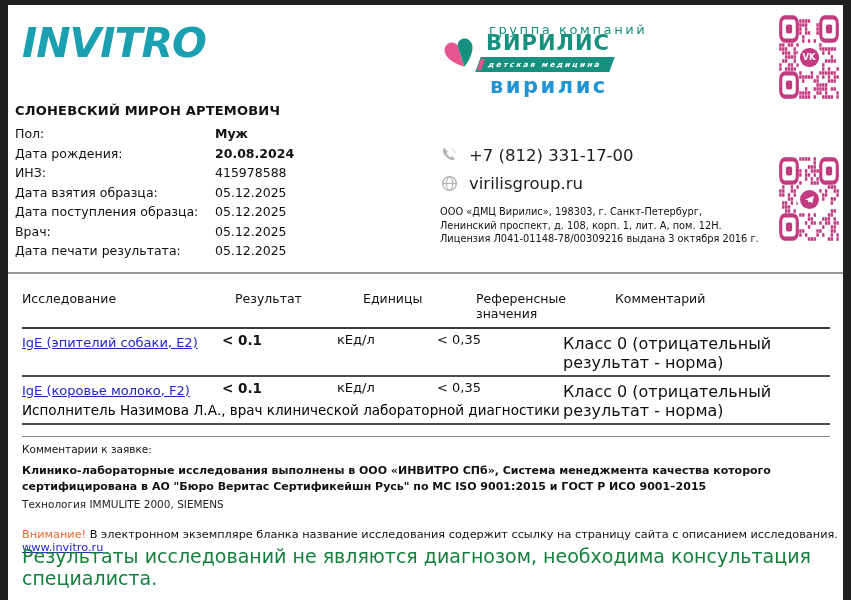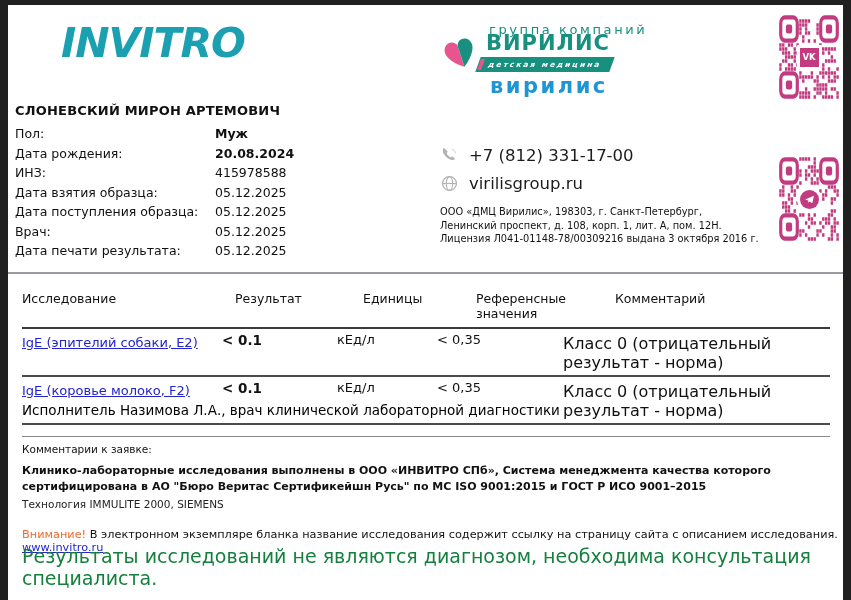--- a/index.html
+++ b/index.html
@@ -1,21 +1,21 @@
 <!DOCTYPE html>
 <html><head>
 <meta charset="utf-8">
 <style>
   html,body{margin:0;padding:0;background:#202020;width:851px;height:600px;overflow:hidden;
     font-family:"DejaVu Sans","Liberation Sans",sans-serif;}
   .page{position:absolute;left:8px;top:5px;width:835px;height:595px;background:#ffffff;overflow:hidden;}
 
   
   .invitro-logo{position:absolute;left:14px;top:14px;font-size:41px;font-weight:bold;font-style:italic;
-    color:#1ba0b2;letter-spacing:-1px;margin-left:39px;}
+    color:#1ba0b2;letter-spacing:-1px;}
   .patient{position:absolute;left:7px;top:98px;width:400px;color:#111;}
   .patient-name{font-size:13px;font-weight:bold;margin-bottom:6px;letter-spacing:0.2px;}
   .prow{display:grid;grid-template-columns:200px 1fr;font-size:12.5px;line-height:19.5px;}
   .prow .pval.b{font-weight:bold;}
 
   
   .vlogo{position:absolute;left:432px;top:8px;width:220px;height:100px;}
   .heart{position:absolute;left:-2px;top:16px;}
   .vl-small{position:absolute;left:49px;top:9px;font-size:13px;font-weight:normal;letter-spacing:2.6px;color:#17907f;}
   .vl-big{position:absolute;left:46px;top:18px;font-size:21px;font-weight:bold;color:#17907f;letter-spacing:1px;}
@@ -33,21 +33,21 @@
   .address{position:absolute;left:432px;top:200px;font-size:9.8px;line-height:13.5px;color:#111;}
 
   
   .qr{position:absolute;width:60px;height:84px;}
   .qr-1{left:771px;top:10px;}
   .qr-2{left:771px;top:152px;}
   .qr svg.qrgrid{width:100%;height:100%;display:block;}
   .qr-center{position:absolute;inset:0;display:flex;align-items:center;justify-content:center;}
   .badge{background:#c23a7f;color:#fff;font-weight:bold;font-size:8.5px;width:19px;height:19px;
     display:flex;align-items:center;justify-content:center;box-shadow:0 0 0 3px #fff;}
-  .badge.vk{border-radius:0;}
+  .badge.vk{border-radius:9px;}
   .badge.tg{border-radius:50%;}
 
   
   .hr1{position:absolute;left:0;right:0;top:267px;height:2px;background:#9a9aa0;}
   .hr2{position:absolute;left:14px;width:808px;top:431px;height:1px;background:#888;}
 
   
   .results{position:absolute;left:14px;top:284px;width:808px;color:#111;}
   .trow{display:grid;grid-template-columns:200px 115px 100px 126px 1fr;}
   .thead{border-bottom:2px solid #3a3a3a;gap:13px;}

